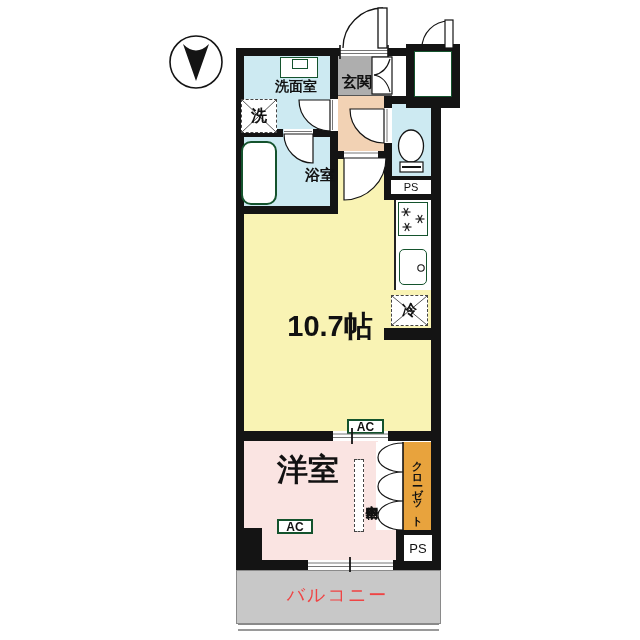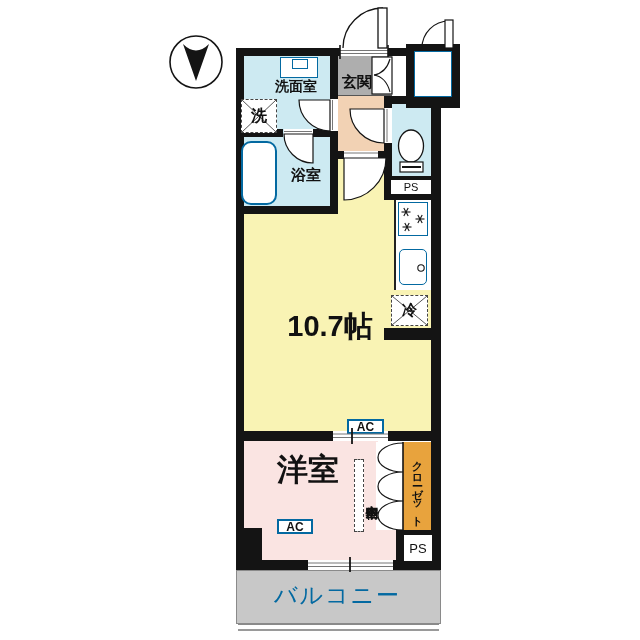--- a/index.html
+++ b/index.html
@@ -14,21 +14,21 @@
   .peach{background:#f2d2b4;}
   .yellow{background:#f9f3b4;}
   .pink{background:#fae4e2;}
   .orange{background:#e8a33d;}
   .bgray{background:#c8c8c8;}
   .white{background:#fff;}
   .lbl{display:flex;align-items:center;justify-content:center;white-space:nowrap;}
   .bold{font-weight:bold;}
   .vtext{writing-mode:vertical-rl;text-orientation:upright;letter-spacing:1px;
          display:flex;align-items:center;justify-content:center;}
-  .boxed{background:#fff;border:2px solid #0369a1;}
+  .boxed{background:#fff;border:2px solid #14532d;}
   .dashed{background:#fff;border:1.5px dashed #444;}
   svg{position:absolute;left:0;top:0;pointer-events:none;}
 </style>
 </head>
 <body>
 
 <div id="stage">
 
   <div class="abs cyan" style="left:236px;top:56px;width:94px;height:75px;"></div>
   <div class="abs cyan" style="left:236px;top:129px;width:94px;height:77px;"></div>
@@ -179,23 +179,23 @@
 
     <g>
       <line x1="308" y1="563" x2="393" y2="563" stroke="#777" stroke-width="1"></line>
       <line x1="308" y1="566.5" x2="393" y2="566.5" stroke="#777" stroke-width="1"></line>
       <line x1="350" y1="557" x2="350" y2="572" stroke="#141414" stroke-width="1.8"></line>
     </g>
   </svg>
 
   <div class="abs lbl bold" style="left:334px;top:64px;width:46px;height:18px;font-size:15px;margin-top:9px;">玄関</div>
   <div class="abs lbl bold" style="left:262px;top:79px;width:68px;height:16px;font-size:14px;font-family:Liberation Serif, serif;">洗面室</div>
-  <div class="abs lbl bold" style="left:282px;top:166px;width:48px;height:18px;font-size:15px;">浴室</div>
+  <div class="abs lbl bold" style="left:296px;top:166px;width:48px;height:18px;font-size:15px;">浴室</div>
   <div class="abs lbl bold" style="left:241px;top:99px;width:36px;height:34px;font-size:16px;">洗</div>
   <div class="abs lbl" style="left:391px;top:180px;width:40px;height:14px;font-size:11px;">PS</div>
   <div class="abs lbl" style="left:404px;top:535px;width:28px;height:26px;font-size:13px;">PS</div>
   <div class="abs lbl bold" style="left:391px;top:295px;width:37px;height:31px;font-size:15px;">冷</div>
   <div class="abs lbl bold" style="left:260px;top:311px;width:140px;height:32px;font-size:29px;">10.7帖</div>
   <div class="abs lbl bold" style="left:262px;top:454px;width:92px;height:32px;font-size:31px;">洋室</div>
   <div class="abs vtext" style="left:363px;top:462px;width:17px;height:70px;font-size:12.5px;font-weight:bold;">室内物干</div>
   <div class="abs vtext bold" style="left:404px;top:445px;width:26px;height:84px;font-size:11px;">クローゼット</div>
-  <div class="abs lbl" style="left:256px;top:582px;width:163px;height:26px;font-size:23px;color:#0369a1;letter-spacing:2px;">バルコニー</div>
+  <div class="abs lbl" style="left:256px;top:582px;width:163px;height:26px;font-size:18px;color:#ef4444;letter-spacing:2px;">バルコニー</div>
 </div>
 
 </body></html>

